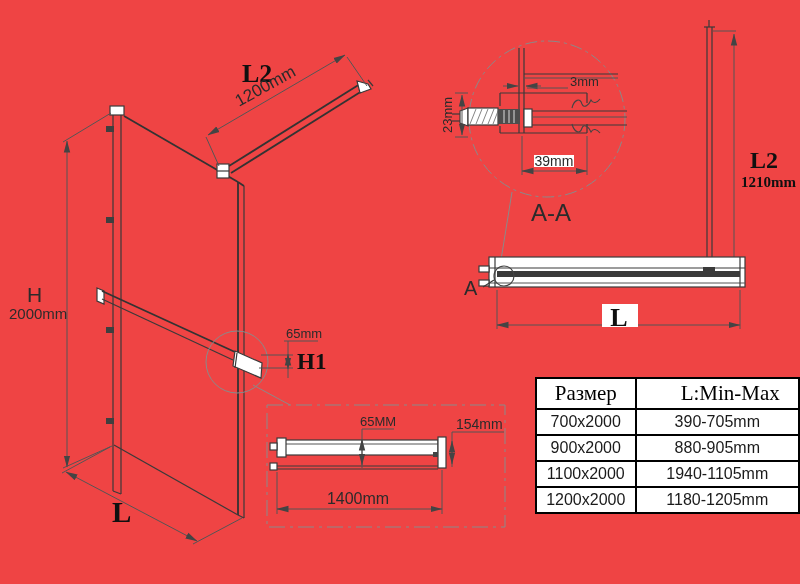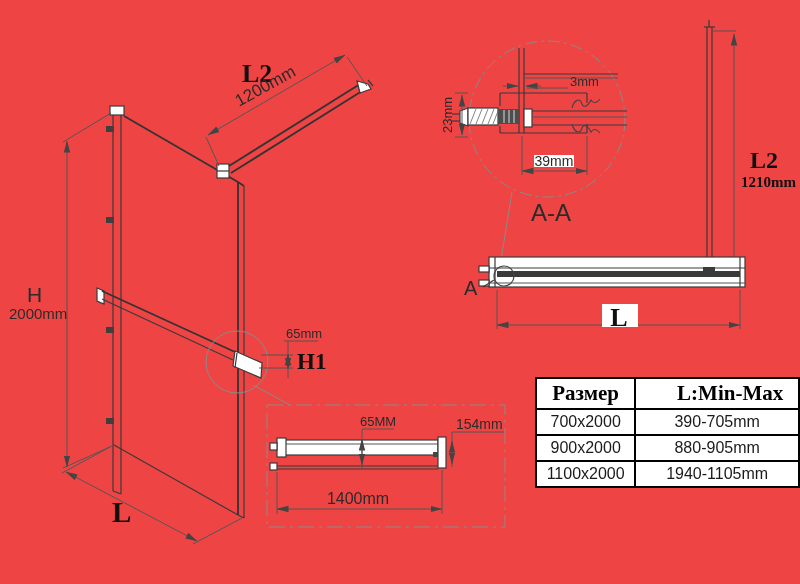--- a/index.html
+++ b/index.html
@@ -7,21 +7,21 @@
          font-family:"Liberation Sans","DejaVu Sans",sans-serif;}
   svg text{user-select:none;}
   .ts{font-family:"Liberation Sans","DejaVu Sans",sans-serif;fill:#2b2b2b;}
   .tb{font-family:"Liberation Serif","DejaVu Serif",serif;font-weight:bold;fill:#101010;}
   .ln{stroke:#3a3a3a;stroke-width:1.2;fill:none;}
   .lt{stroke:#333;stroke-width:1.8;fill:none;}
   .dm{stroke:#555;stroke-width:1;fill:none;}
   .lgt{stroke:#8a8a8a;stroke-width:1;fill:none;}
   .wfill{fill:#ffffff;}
   .size-table{position:absolute;left:535px;top:377px;border-collapse:collapse;background:#fff;}
-  .size-table th{font-family:"Liberation Serif","DejaVu Serif",serif;font-weight:bold;
+  .size-table th{font-family:"Liberation Serif","DejaVu Serif",serif;font-weight:normal;
     font-size:21px;color:#000;border:2px solid #000;height:29px;padding:0 6px;text-align:center;}
   .size-table td{font-family:Liberation Sans, sans-serif;font-size:16px;color:#1a1a1a;
     border:2px solid #000;height:24px;padding:0 8px;text-align:center;}
   .size-table .c-size{width:86px;}
   .size-table .c-range{width:136px;padding-left:32px;}
 </style>
 </head>
 <body>
 
 <div id="stage">
@@ -270,16 +270,20 @@
       <td>390-705mm</td>
     </tr>
     <tr>
       <td>900x2000</td>
       <td>880-905mm</td>
     </tr>
     <tr>
       <td>1100x2000</td>
       <td>1940-1105mm</td>
     </tr>
+    <tr>
+      <td>1200x2000</td>
+      <td>1180-1205mm</td>
+    </tr>
   </tbody>
 </table>
 
 </div>
 
 </body></html>

